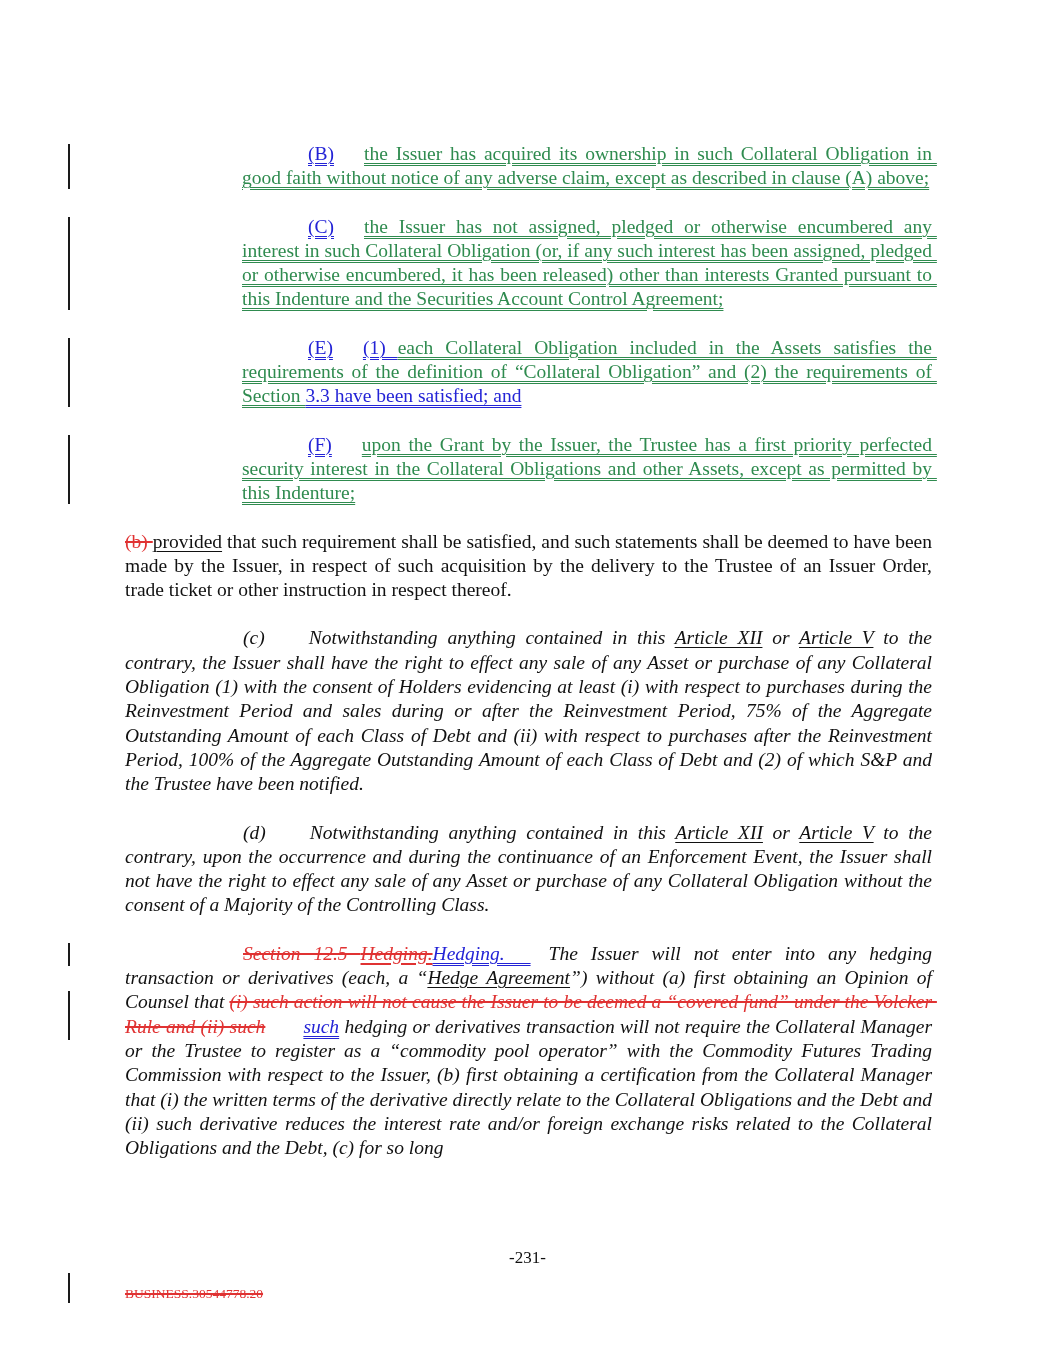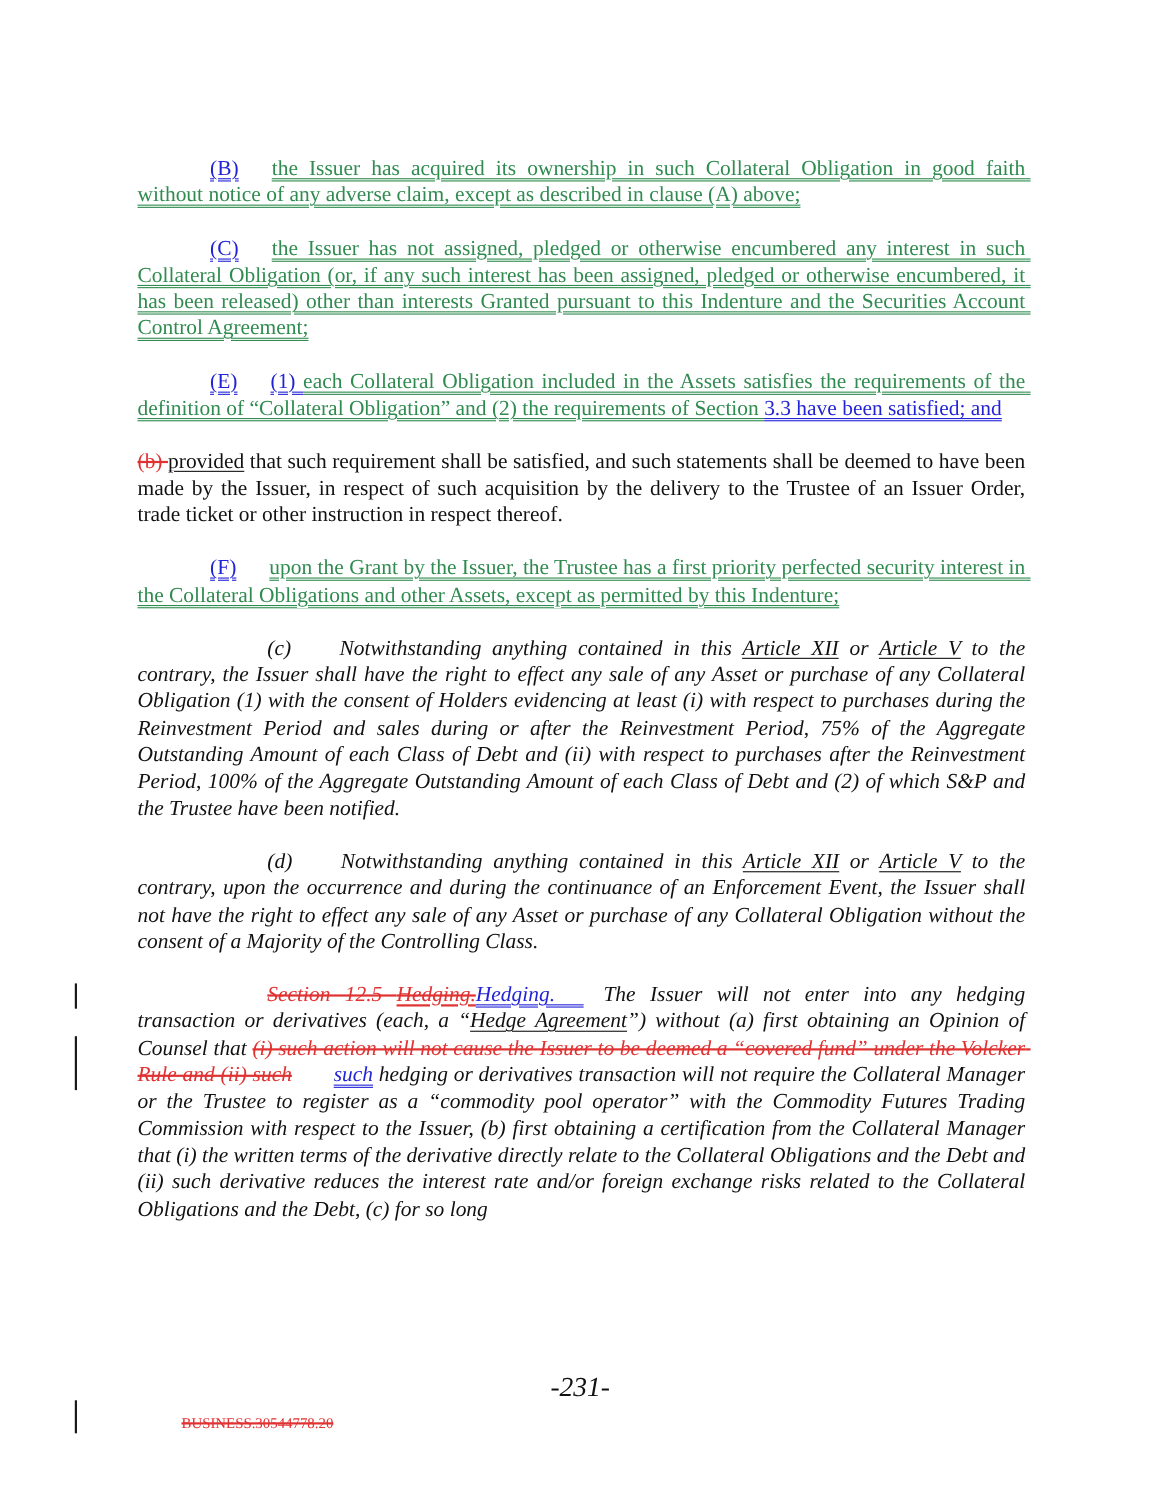--- a/index.html
+++ b/index.html
@@ -8,21 +8,21 @@
     font-family:"Liberation Serif", serif;
     color:#111;
     overflow:hidden;
   }
   .page{position:absolute;inset:0;}
   .doc-body{
     position:absolute;left:125px;top:142px;width:807px;
     font-size:19.5px;line-height:24.3px;
   }
   p.para{margin:0 0 24px 0;text-align:justify;position:relative;}
-  p.clause{text-indent:66px;}
+  p.clause{margin-left:117px;text-indent:66px;}
   p.body-indent{text-indent:118px;font-style:italic;}
   p.body-plain{text-indent:0;}
   .run{white-space:pre-wrap;}
   .ins-green{
     color:var(--ins-green);
     text-decoration-line:underline;text-decoration-style:double;
     text-decoration-thickness:1px;text-underline-offset:3px;
   }
   .ins-blue{
     color:var(--ins-blue);
@@ -41,41 +41,41 @@
   .black-u{text-decoration-line:underline;text-decoration-thickness:1px;text-underline-offset:3px;}
   .plain{}
   .gap{display:inline-block;height:1px;}
   .changebar{
     position:absolute;width:2px;background:#1a1a1a;
   }
   p.clause > .changebar{left:-174px;}
   p.body-indent > .changebar, p.body-plain > .changebar{left:-57px;}
   .footer-pagenum{
     position:absolute;left:0;right:0;top:1248px;text-align:center;
-    font-size:25px;color:#111;font-style:italic;
+    font-size:17px;color:#111;
   }
   .footer-docid{
     position:absolute;left:125px;top:1286px;
     font-size:13.5px;color:var(--del-red);
-    text-decoration-line:line-through;text-decoration-thickness:1.5px;margin-left:40px;
+    text-decoration-line:line-through;text-decoration-thickness:1.5px;
   }
   .footer-bar{
     position:absolute;left:68px;top:1273px;height:30px;width:2px;background:#1a1a1a;
   }
 </style>
 </head>
 <body>
 
 <div class="page">
   <main class="doc-body">
       <p class="para clause"><span class="changebar" style="top: 2px; bottom: 2px;"></span><span class="run ins-blue">(B)</span><span class="gap" style="width: 30px;"></span><span class="run ins-green">the Issuer has acquired its ownership in such Collateral Obligation in good faith without notice of any adverse claim, except as described in clause (A) above;</span></p>
       <p class="para clause"><span class="changebar" style="top: 2px; bottom: 2px;"></span><span class="run ins-blue">(C)</span><span class="gap" style="width: 30px;"></span><span class="run ins-green">the Issuer has not assigned, pledged or otherwise encumbered any interest in such Collateral Obligation (or, if any such interest has been assigned, pledged or otherwise encumbered, it has been released) other than interests Granted pursuant to this Indenture and the Securities Account Control Agreement;</span></p>
       <p class="para clause"><span class="changebar" style="top: 2px; bottom: 2px;"></span><span class="run ins-blue">(E)</span><span class="gap" style="width: 30px;"></span><span class="run ins-blue">(1) </span><span class="run ins-green">each Collateral Obligation included in the Assets satisfies the requirements of the definition of “Collateral Obligation” and (2) the requirements of Section </span><span class="run ins-blue">3.3 have been satisfied; and</span></p>
+      <p class="para clause"><span class="changebar" style="top: 2px; bottom: 2px;"></span><span class="run ins-blue">(F)</span><span class="gap" style="width: 30px;"></span><span class="run ins-green">upon the Grant by the Issuer, the Trustee has a first priority perfected security interest in the Collateral Obligations and other Assets, except as permitted by this Indenture;</span></p>
       <p class="para body-plain"><span class="run del-red">(b) </span><span class="run black-u">provided</span><span class="run plain"> that such requirement shall be satisfied, and such statements shall be deemed to have been made by the Issuer, in respect of such acquisition by the delivery to the Trustee of an Issuer Order, trade ticket or other instruction in respect thereof.</span></p>
-      <p class="para clause"><span class="changebar" style="top: 2px; bottom: 2px;"></span><span class="run ins-blue">(F)</span><span class="gap" style="width: 30px;"></span><span class="run ins-green">upon the Grant by the Issuer, the Trustee has a first priority perfected security interest in the Collateral Obligations and other Assets, except as permitted by this Indenture;</span></p>
       <p class="para body-indent"><span class="run plain">(c)</span><span class="gap" style="width: 44px;"></span><span class="run plain">Notwithstanding anything contained in this </span><span class="run black-u">Article XII</span><span class="run plain"> or </span><span class="run black-u">Article V</span><span class="run plain"> to the contrary, the Issuer shall have the right to effect any sale of any Asset or purchase of any Collateral Obligation (1)&nbsp;with the consent of Holders evidencing at least (i)&nbsp;with respect to purchases during the Reinvestment Period and sales during or after the Reinvestment Period, 75% of the Aggregate Outstanding Amount of each Class of Debt and (ii)&nbsp;with respect to purchases after the Reinvestment Period, 100% of the Aggregate Outstanding Amount of each Class of Debt and (2) of which S&amp;P and the Trustee have been notified.</span></p>
       <p class="para body-indent"><span class="run plain">(d)</span><span class="gap" style="width: 44px;"></span><span class="run plain">Notwithstanding anything contained in this </span><span class="run black-u">Article XII</span><span class="run plain"> or </span><span class="run black-u">Article V</span><span class="run plain"> to the contrary, upon the occurrence and during the continuance of an Enforcement Event, the Issuer shall not have the right to effect any sale of any Asset or purchase of any Collateral Obligation without the consent of a Majority of the Controlling Class.</span></p>
       <p class="para body-indent"><span class="changebar" style="top: 1px; height: 23px;"></span><span class="changebar" style="top: 49px; height: 49px;"></span><span class="run del-red">Section 12.5 </span><span class="run del-red-u">Hedging.</span><span class="run ins-blue">Hedging.&nbsp;&nbsp;</span><span class="gap" style="width: 18px;"></span><span class="run plain">The Issuer will not enter into any hedging transaction or derivatives (each, a “</span><span class="run black-u">Hedge Agreement</span><span class="run plain">”) without (a) first obtaining an Opinion of Counsel that </span><span class="run del-red">(i) such action will not cause the Issuer to be deemed a “covered fund” under the Volcker Rule and (ii) such</span><span class="gap" style="width: 38px;"></span><span class="run ins-blue">such</span><span class="run plain"> hedging or derivatives transaction will not require the Collateral Manager or the Trustee to register as a “commodity pool operator” with the Commodity Futures Trading Commission with respect to the Issuer, (b)&nbsp;first obtaining a certification from the Collateral Manager that (i)&nbsp;the written terms of the derivative directly relate to the Collateral Obligations and the Debt and (ii)&nbsp;such derivative reduces the interest rate and/or foreign exchange risks related to the Collateral Obligations and the Debt, (c)&nbsp;for so long</span></p>
     </main>
 
   <div class="footer-pagenum">-231-</div>
 
   <span class="footer-bar"></span>
 
   <div class="footer-docid">BUSINESS.30544778.20 </div>

